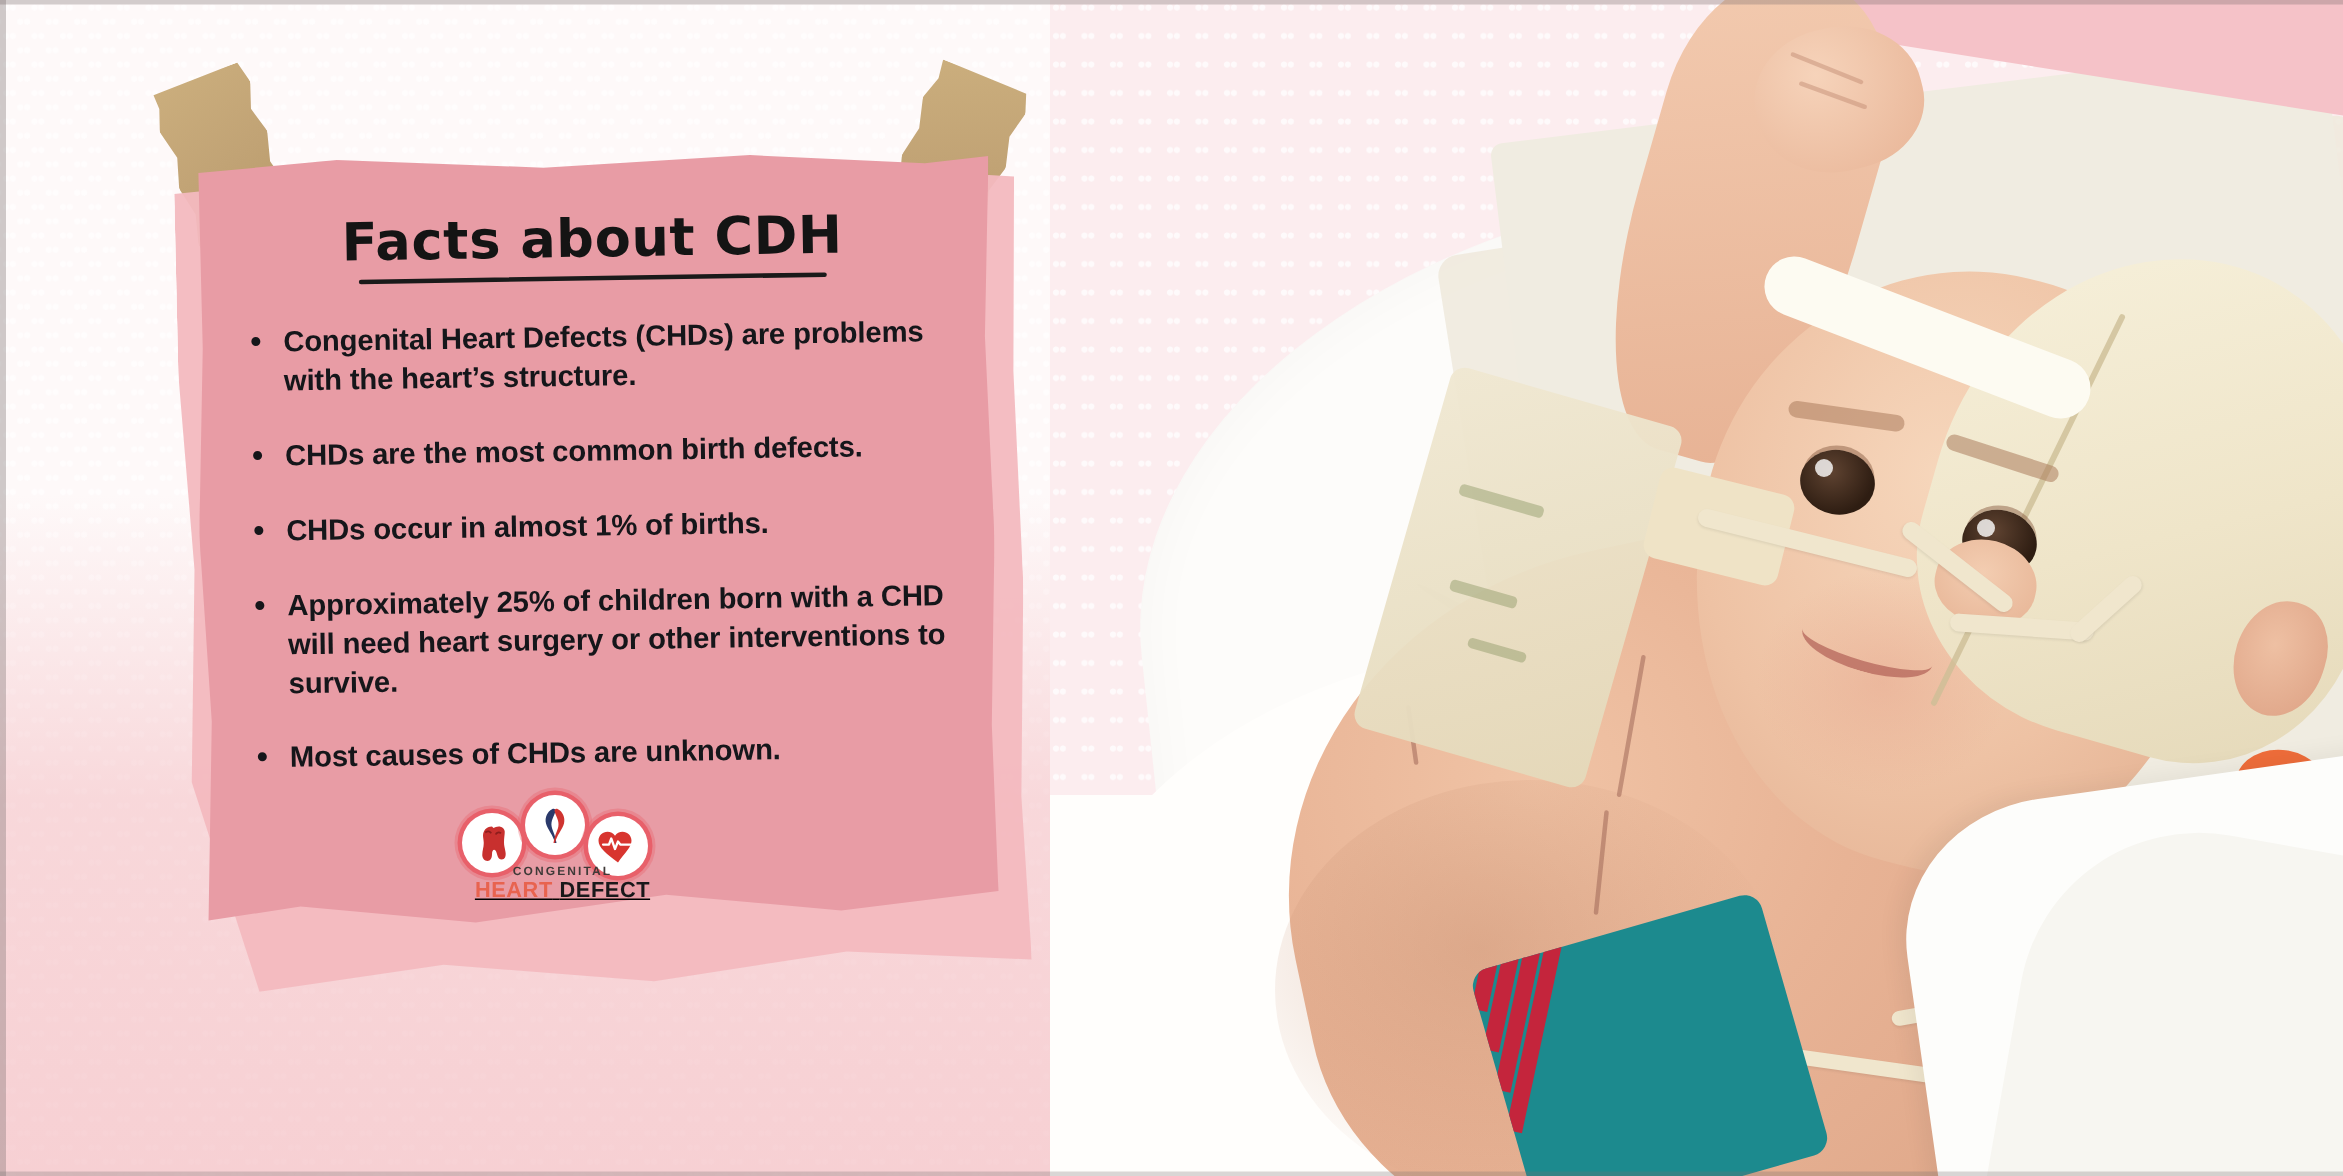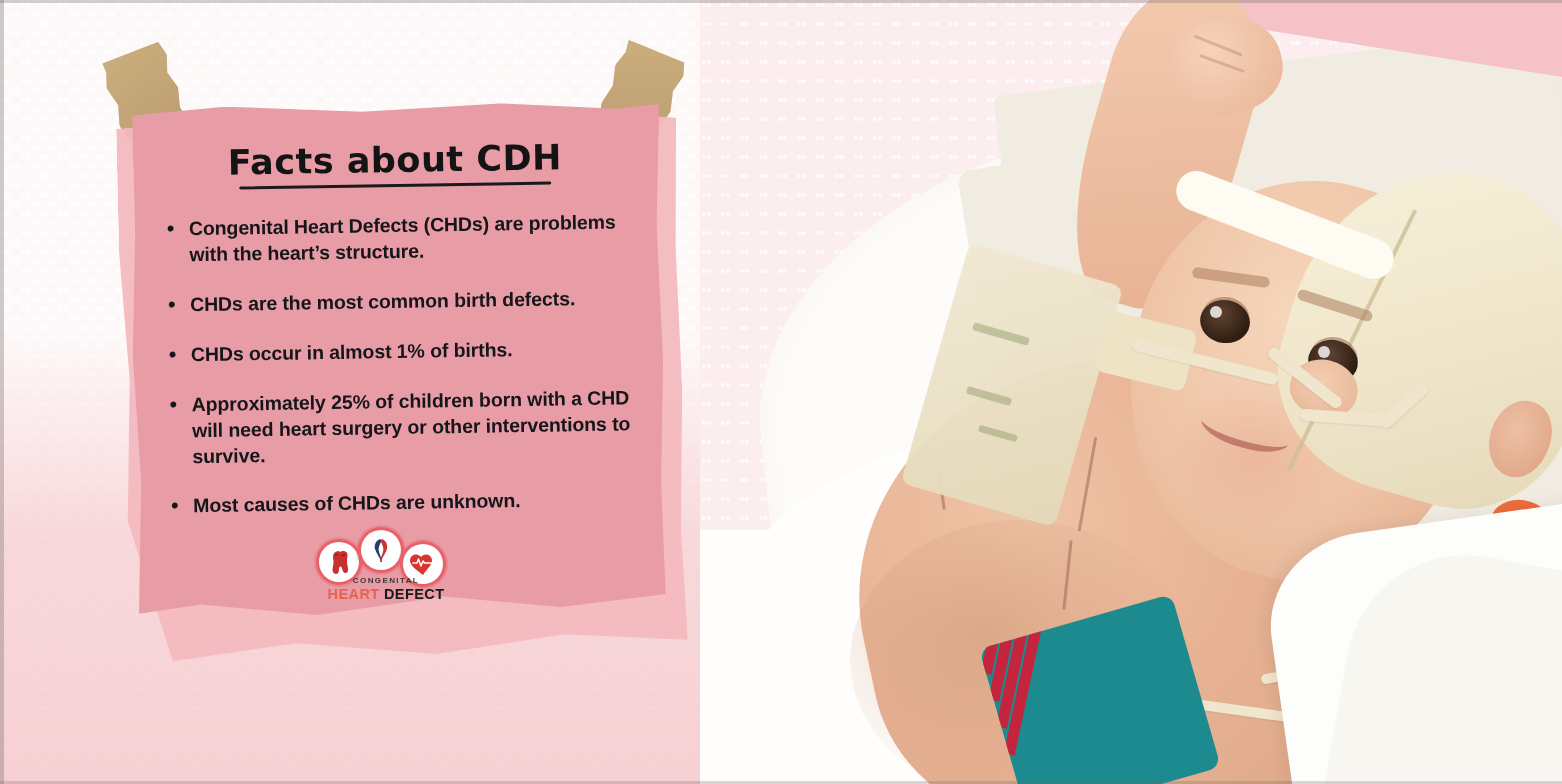--- a/index.html
+++ b/index.html
@@ -159,30 +159,30 @@
   .tape{position:absolute;background:linear-gradient(160deg,#c9ab78 0%,#bfa070 50%,#b59663 100%);
     opacity:.96;box-shadow:0 2px 5px rgba(120,90,60,.22);}
   .tape-l{left:116px;top:48px;width:68px;height:124px;transform:rotate(-19deg);
     clip-path:polygon(6% 2%,94% 0%,100% 12%,92% 26%,100% 40%,93% 56%,100% 70%,94% 86%,100% 98%,
       8% 100%,0% 86%,7% 70%,0% 54%,8% 38%,0% 22%,7% 10%);}
   .tape-r{left:601px;top:46px;width:68px;height:128px;transform:rotate(20deg);
     clip-path:polygon(6% 0%,94% 2%,100% 12%,93% 26%,100% 42%,92% 56%,100% 72%,93% 86%,100% 100%,
       8% 98%,0% 86%,8% 70%,0% 54%,7% 38%,0% 22%,8% 10%);}
 
   
-  .logo{position:absolute;left:311px;top:530px;width:150px;height:78px;}
+  .logo{position:absolute;left:300px;top:530px;width:150px;height:78px;}
   .badge{position:absolute;border-radius:50%;background:#fff;
     box-shadow:0 0 0 3px #e8606a, 0 0 0 5px rgba(232,96,106,.35);}
   .badge1{left:8px;top:12px;width:40px;height:40px;}
   .badge2{left:50px;top:0px;width:40px;height:40px;}
   .badge3{left:92px;top:14px;width:40px;height:40px;}
   .logo-txt1{position:absolute;left:0;top:46px;width:150px;text-align:center;
     font-size:8px;font-weight:700;letter-spacing:1.4px;color:#3f3a38;}
   .logo-txt2{position:absolute;left:0;top:56px;width:150px;text-align:center;
-    font-size:14.5px;font-weight:700;letter-spacing:.4px;}
+    font-size:14.5px;font-weight:700;letter-spacing:.4px;text-decoration:underline;}
   .logo-txt2 .h{color:#e8634f;}
   .logo-txt2 .d{color:#19181a;}
 
   
   .edge-l{position:absolute;left:0;top:0;width:4px;height:784px;background:rgba(120,110,110,.35);}
   .edge-t{position:absolute;left:0;top:0;width:1562px;height:3px;background:rgba(120,110,110,.32);}
   .edge-b{position:absolute;left:0;bottom:0;width:1562px;height:3px;background:rgba(120,110,110,.28);}
 </style>
 </head>
 <body>

